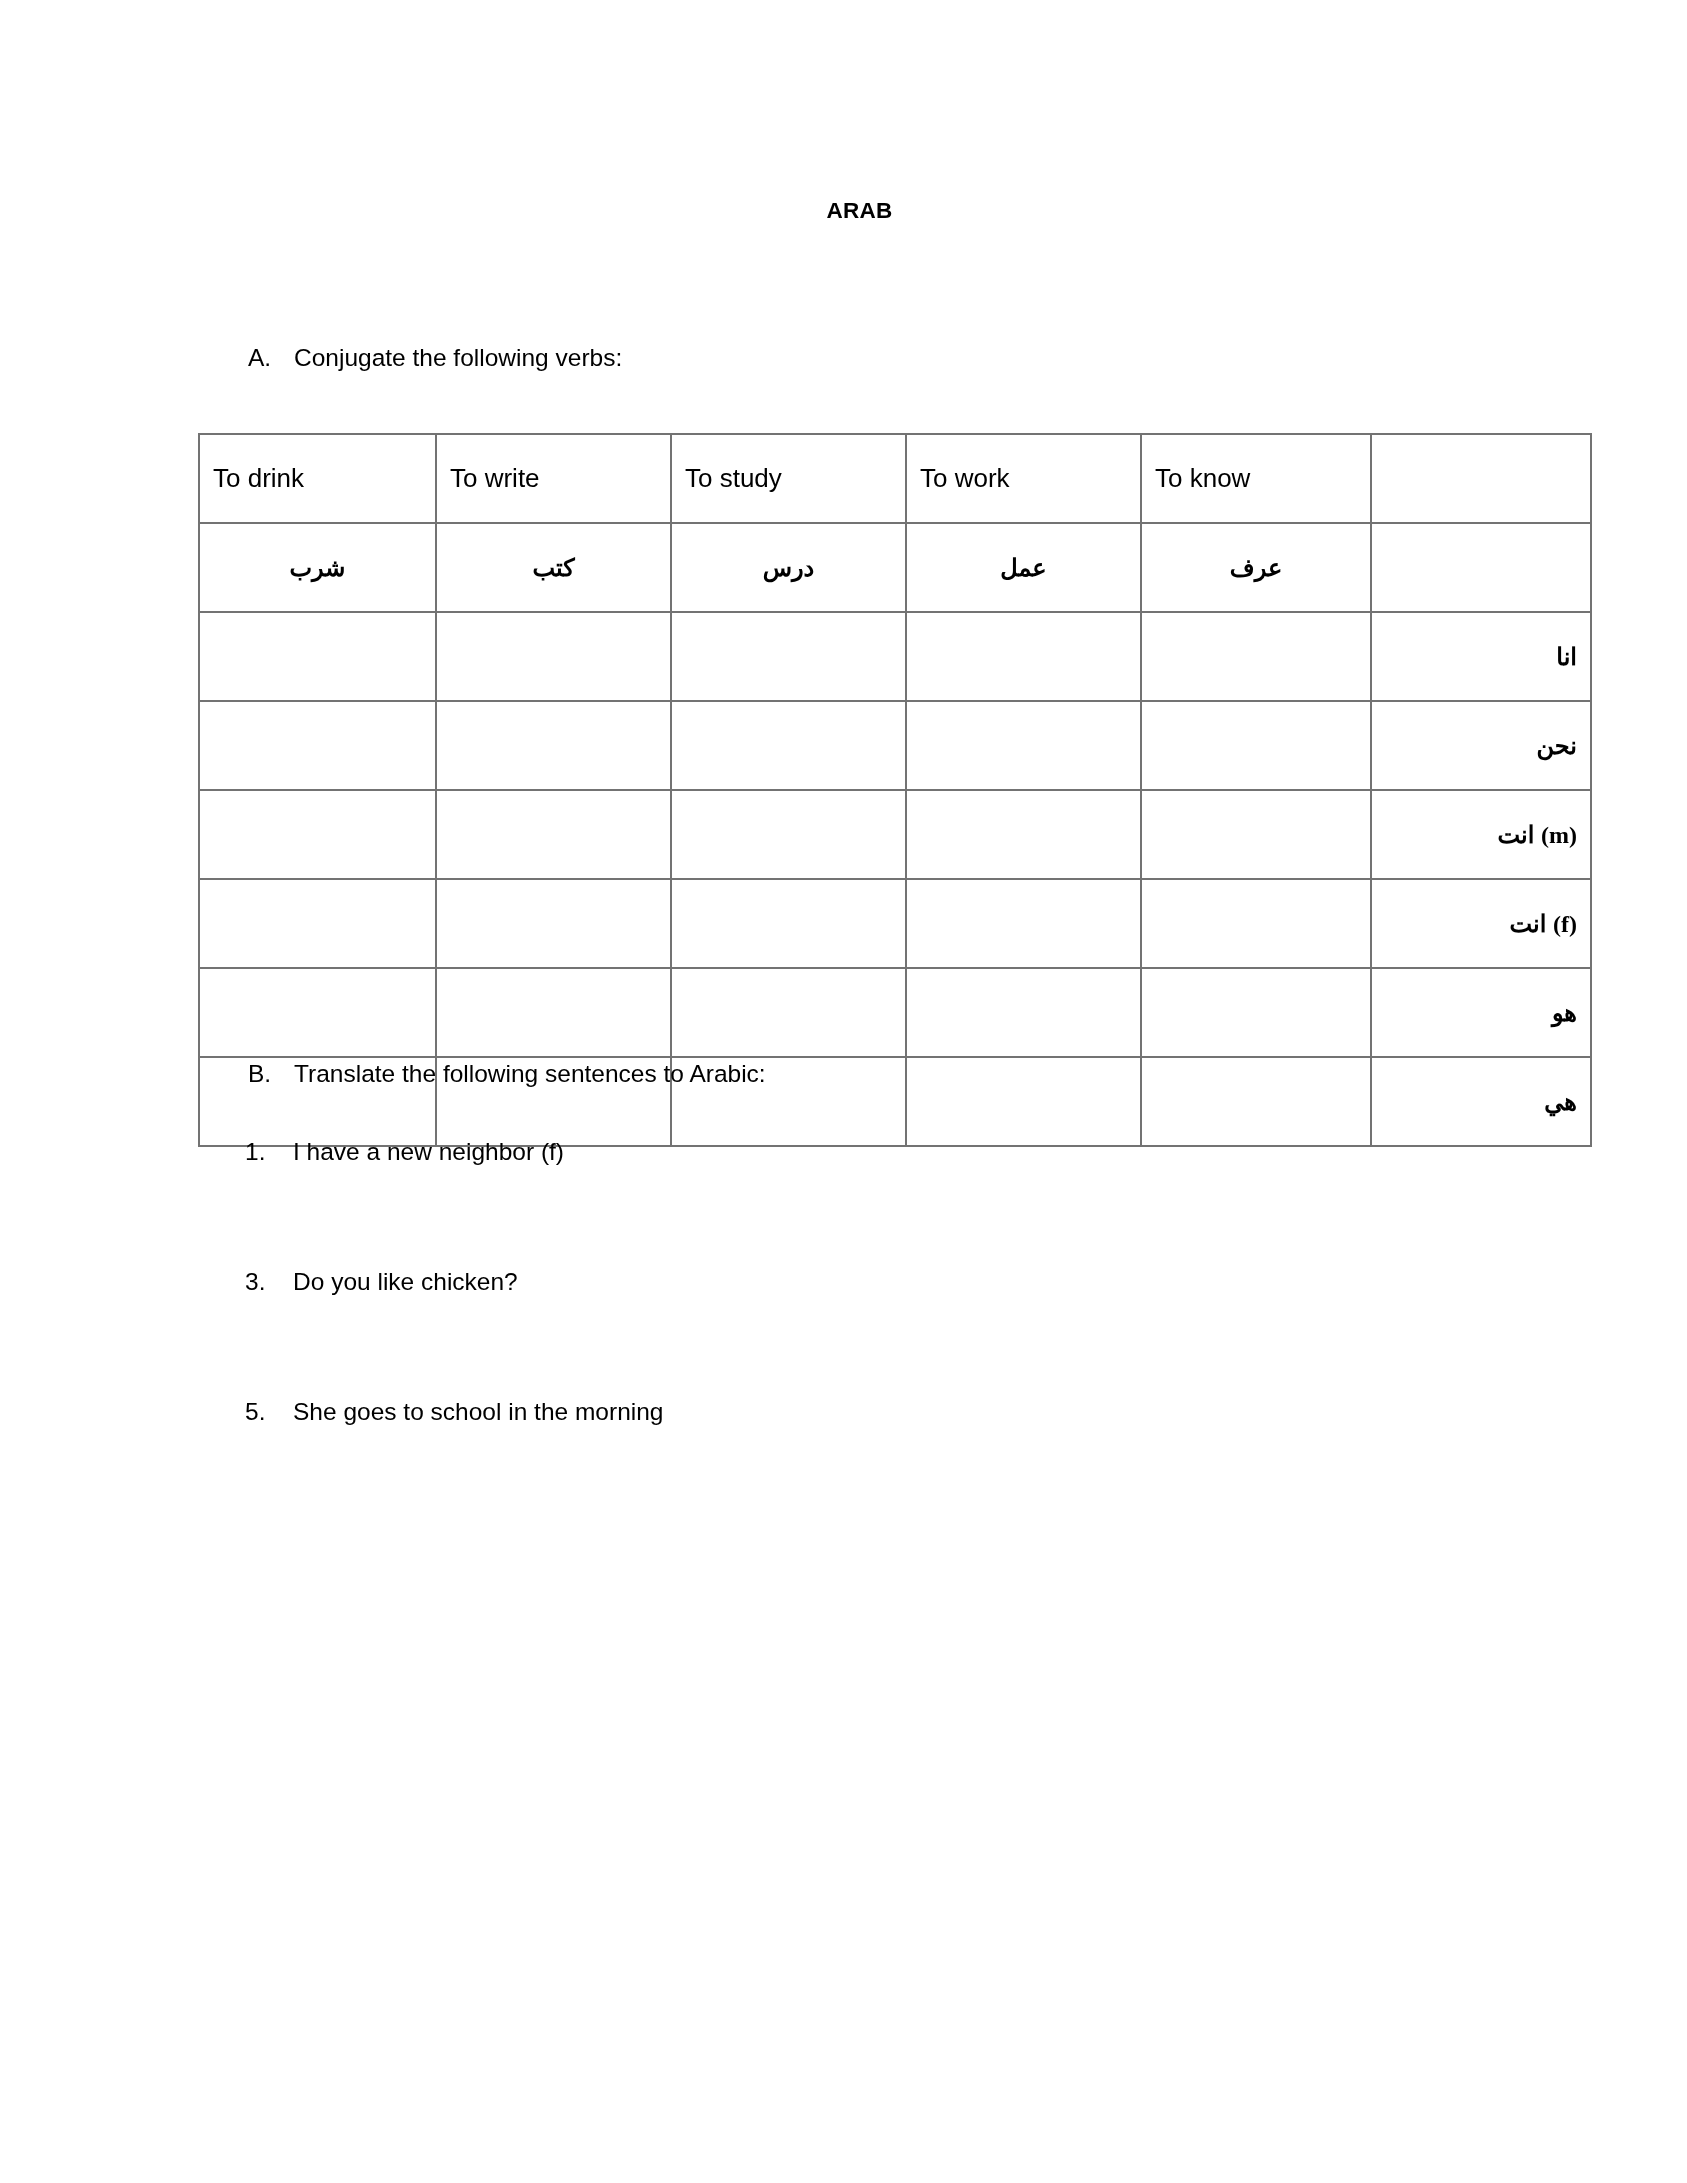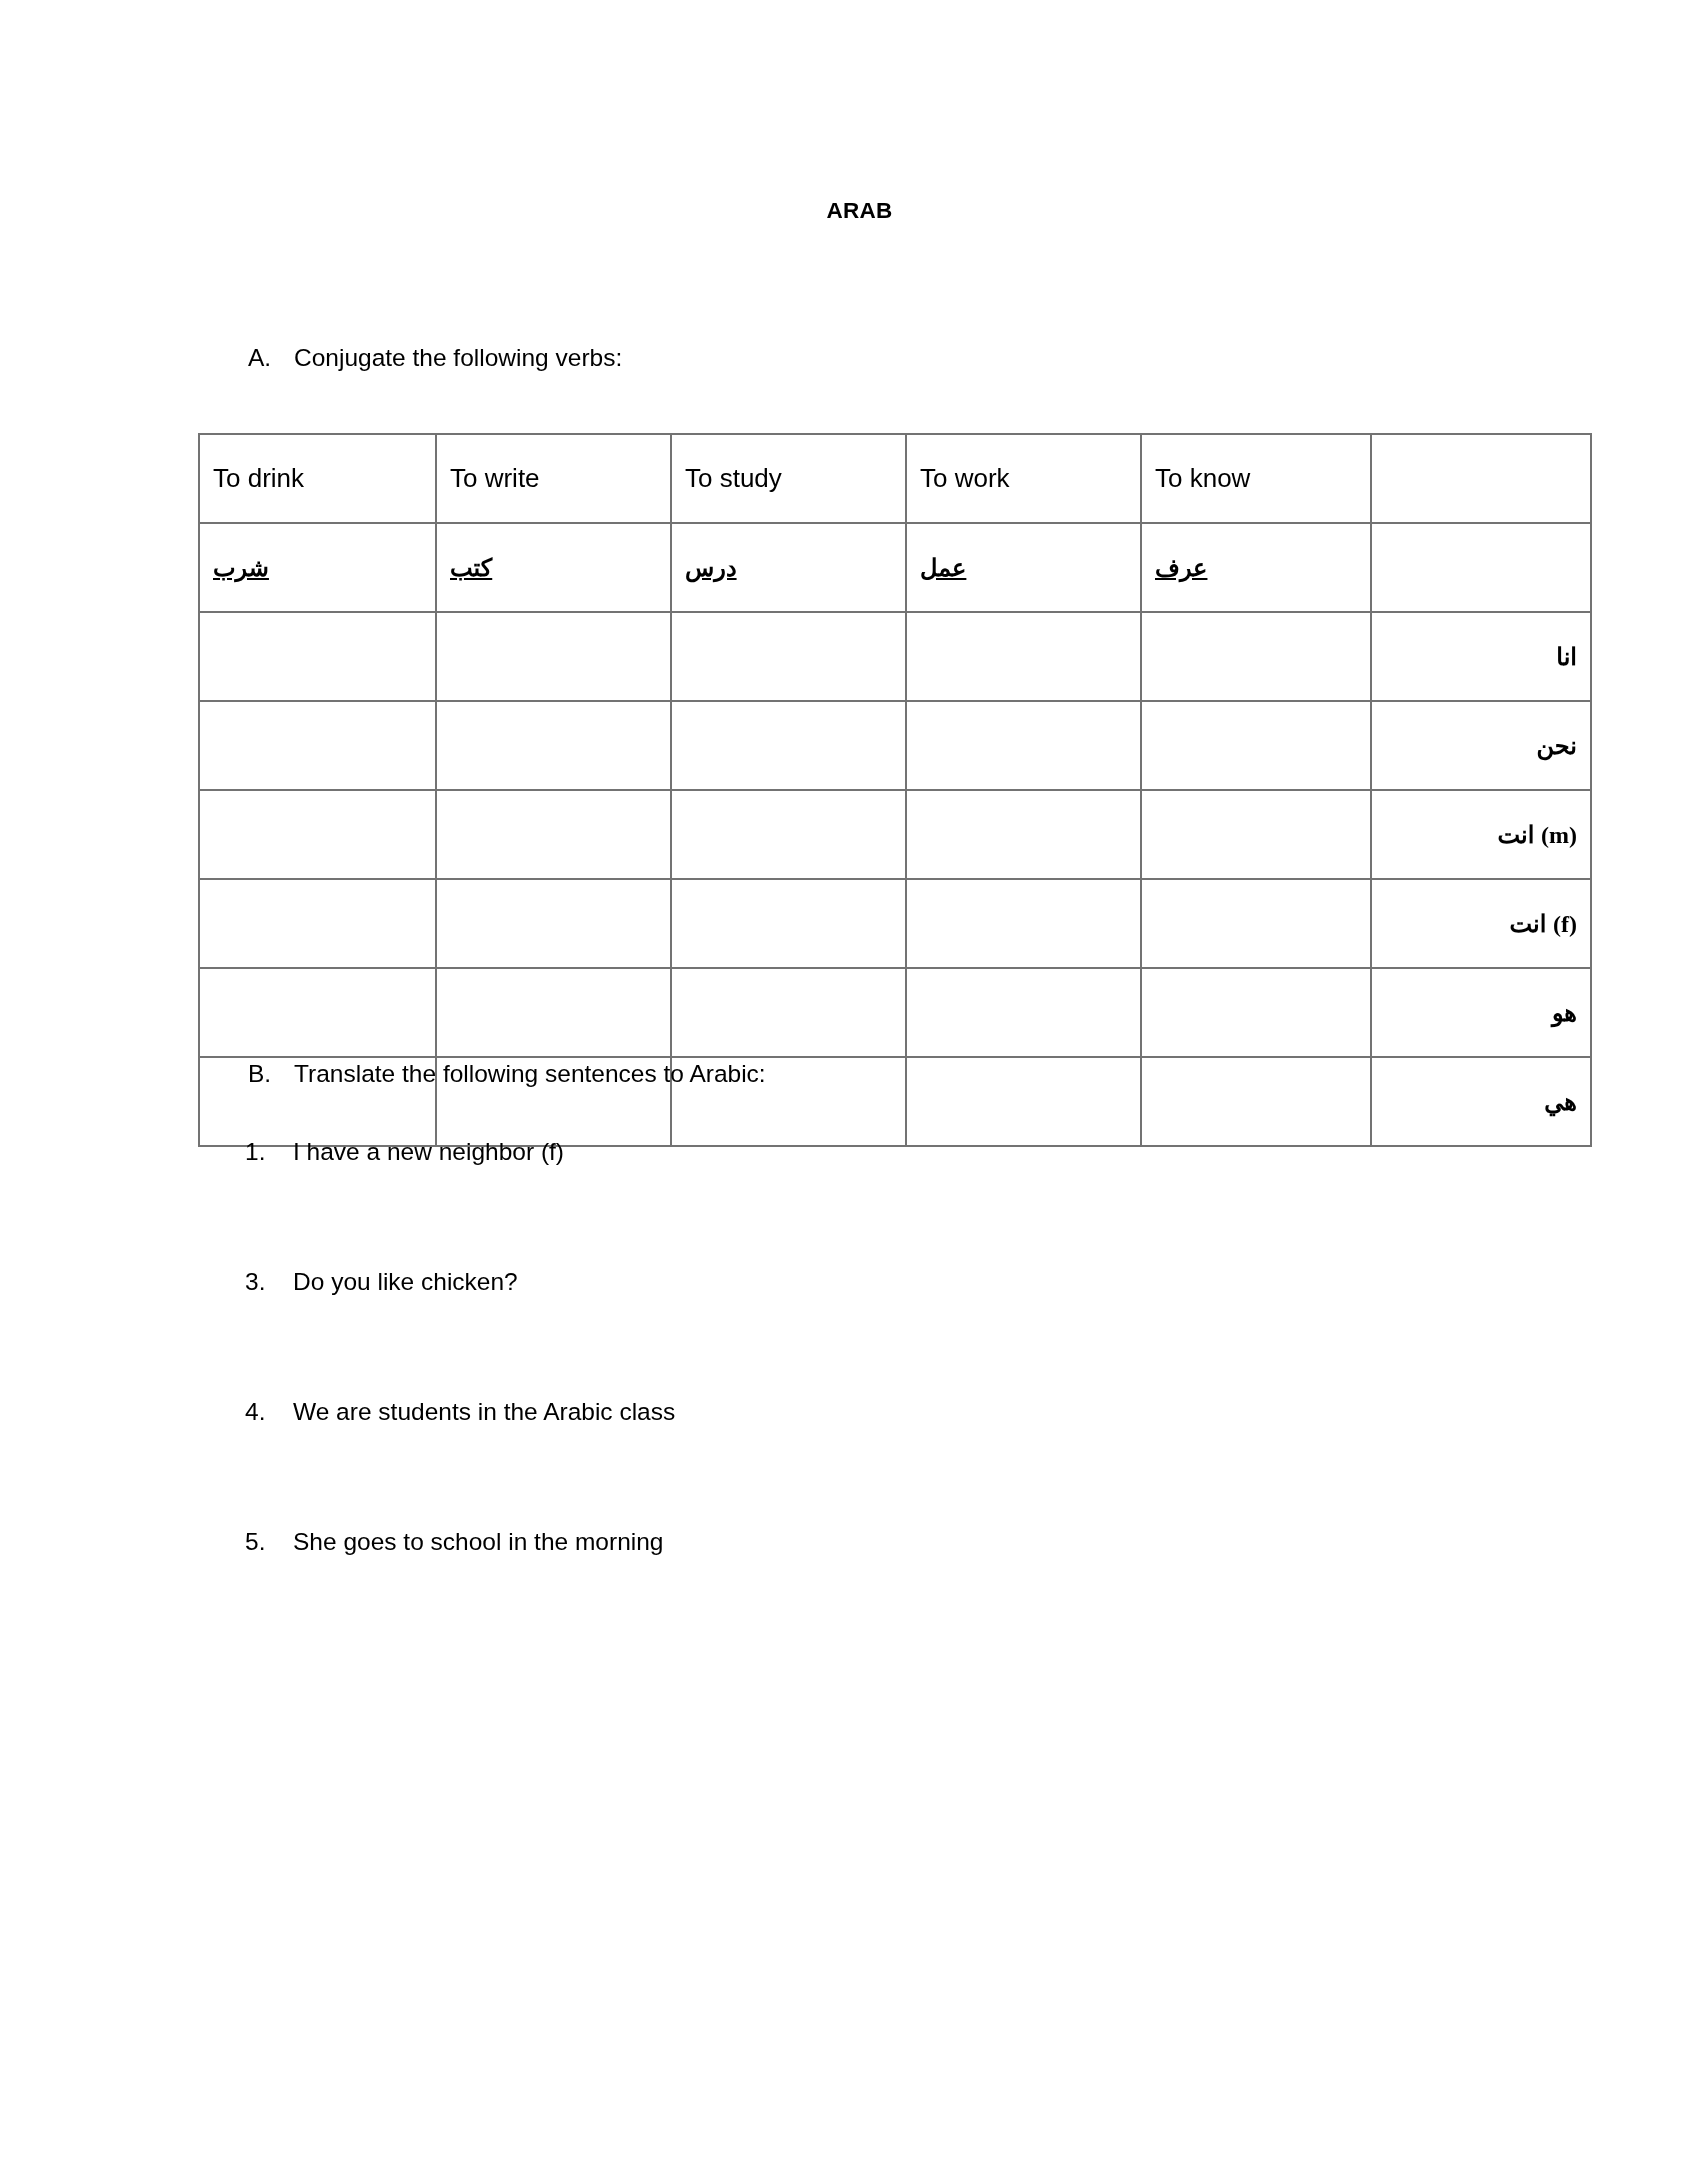--- a/index.html
+++ b/index.html
@@ -64,23 +64,22 @@
   table.conj col.c4 { width: 230px; }
   table.conj col.c5 { width: 220px; }
   .en-head {
     font-size: 26px;
     padding-left: 12px;
     text-align: left;
   }
   .ar-head {
     font-size: 24px;
     font-weight: bold;
-    text-align: left;
+    text-align: center;
     direction: rtl;
-    text-decoration: underline;
   }
   .pronoun-cell {
     font-size: 24px;
     font-weight: bold;
     text-align: right;
     padding-right: 12px;
     direction: rtl;
   }
   .pronoun-cell .lat {
     font-family: "Liberation Serif", serif;
@@ -208,21 +207,18 @@
   </div>
 
   <div class="q-list">
     <div class="q-item">
       <span class="num">1.</span><span>I have a new neighbor (f)</span>
     </div>
     <div class="q-item">
       <span class="num">3.</span><span>Do you like chicken?</span>
     </div>
     <div class="q-item">
-      <span class="num">4.</span><span>We are students in the Arabic class</span>
-    </div>
-    <div class="q-item">
       <span class="num">5.</span><span>She goes to school in the morning</span>
     </div>
   </div>
 
 </div>
 
 
 </body></html>

